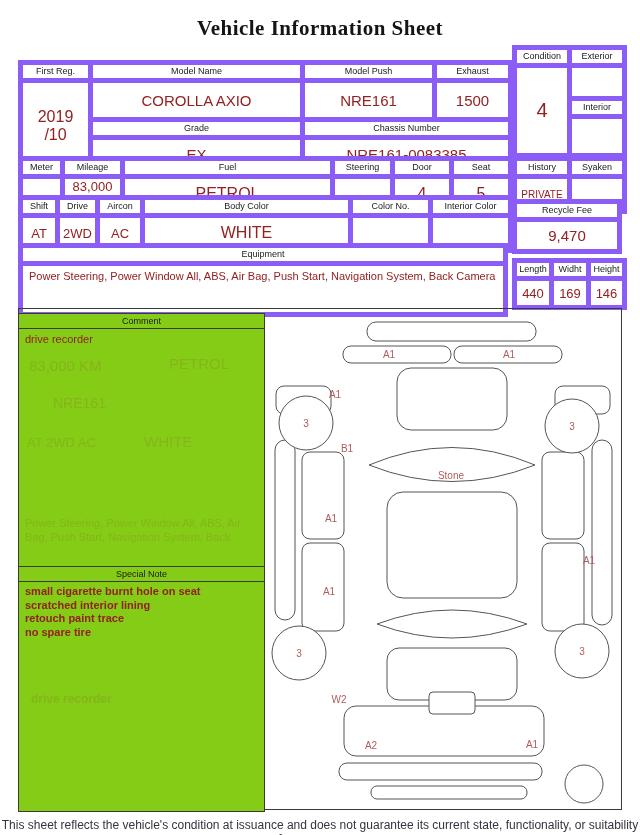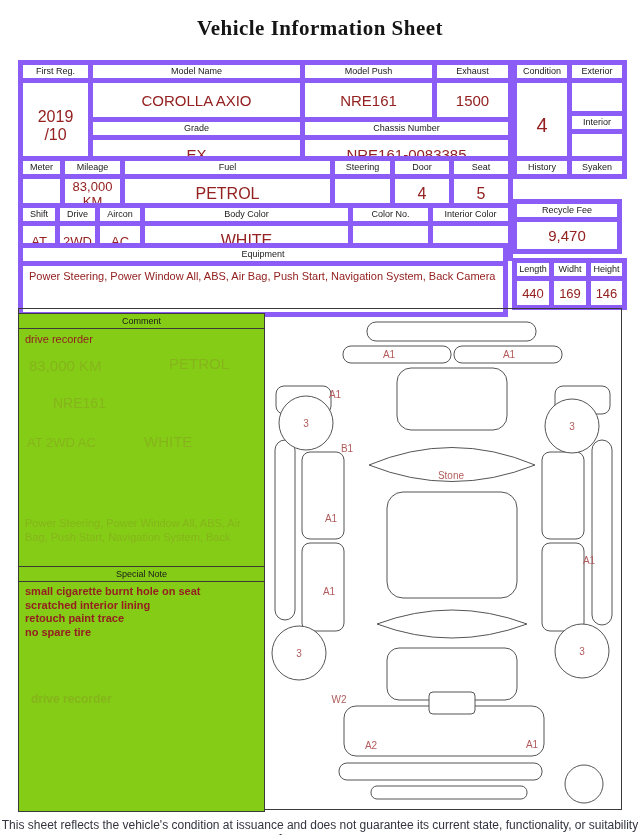--- a/index.html
+++ b/index.html
@@ -85,21 +85,21 @@
       <td class="hdr">Grade</td>
       <td class="hdr" colspan="2">Chassis Number</td>
     </tr>
     <tr>
       <td class="val" style="height:28px;">EX</td>
       <td class="val" colspan="2">NRE161-0083385</td>
     </tr>
   </tbody>
     </table>
 
-  <table class="abs" style="left:512px; top:60px; width:110px;border-radius:32px;">
+  <table class="abs" style="left:512px; top:45px; width:110px;border-radius:32px;">
     <colgroup>
         <col style="width:55px">
         <col style="width:55px">
       </colgroup>
     <tbody>
         <tr>
       <td class="hdr">Condition</td>
       <td class="hdr">Exterior</td>
     </tr>
     <tr>
@@ -137,21 +137,21 @@
       <td class="val" style="height:30px;"></td>
       <td class="val val-md">83,000 KM</td>
       <td class="val val-lg">PETROL</td>
       <td class="val"></td>
       <td class="val val-lg">4</td>
       <td class="val val-lg">5</td>
     </tr>
   </tbody>
     </table>
 
-  <table class="abs stack" style="left:18px; top:204px; width:490px;">
+  <table class="abs stack" style="left:18px; top:196px; width:490px;">
     <colgroup>
         <col style="width:37px">
         <col style="width:40px">
         <col style="width:45px">
         <col style="width:208px">
         <col style="width:80px">
         <col style="width:80px">
       </colgroup>
     <tbody>
         <tr>
@@ -186,20 +186,24 @@
 
   <table class="abs" style="left:512px; top:156px; width:110px;">
     <colgroup>
         <col style="width:55px">
         <col style="width:55px">
       </colgroup>
     <tbody>
         <tr>
       <td class="hdr">History</td>
       <td class="hdr">Syaken</td>
+    </tr>
+    <tr>
+      <td class="val val-sm" style="height:30px;">PRIVATE</td>
+      <td class="val"></td>
     </tr>
   </tbody>
     </table>
 
   <table class="abs stack" style="left:512px; top:200px; width:110px;">
     <tbody>
         <tr>
       <td class="hdr">Recycle Fee</td>
     </tr>
     <tr>

